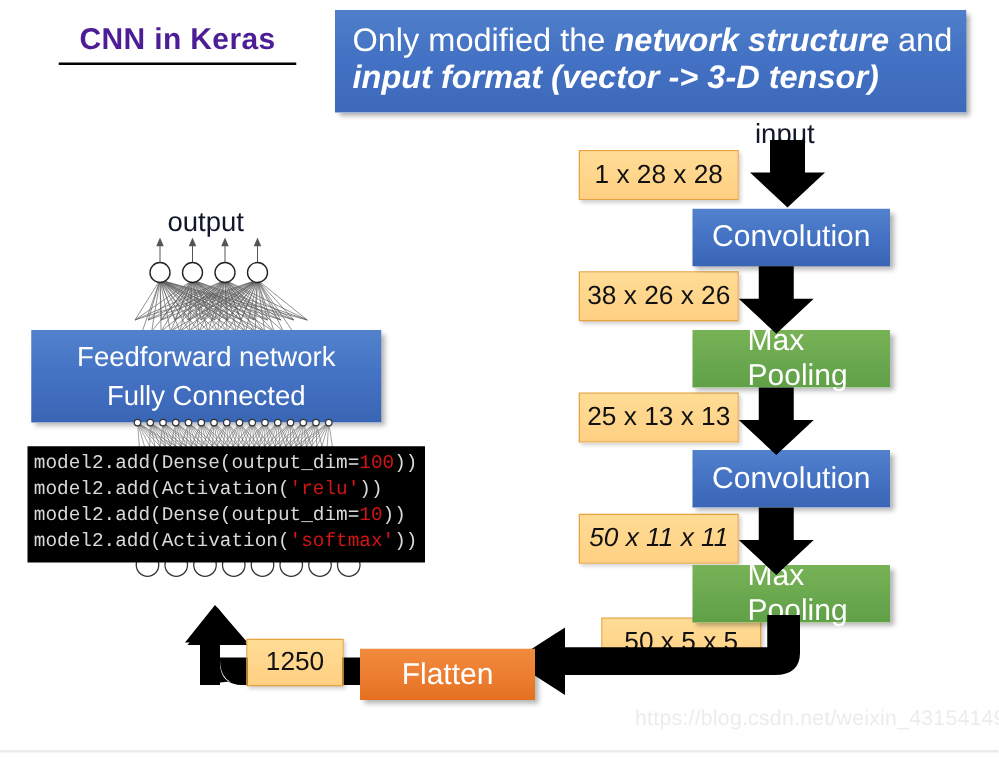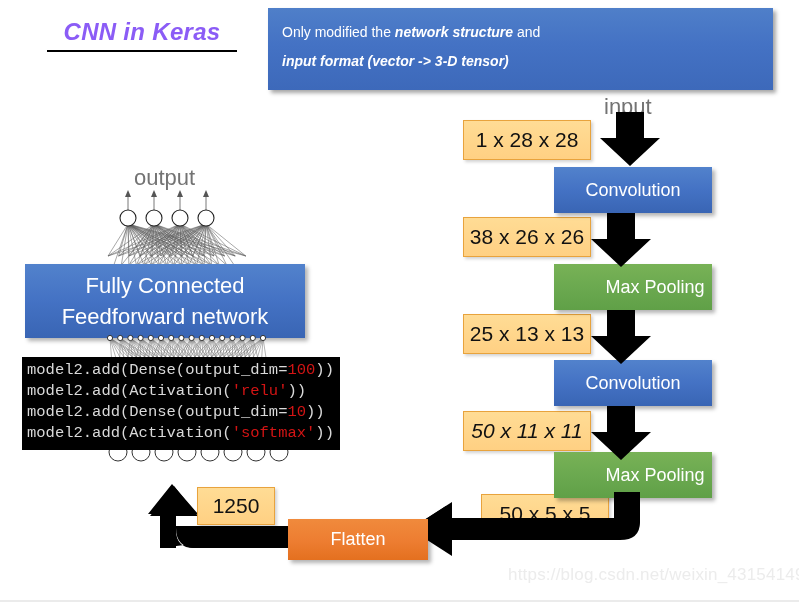--- a/index.html
+++ b/index.html
@@ -8,56 +8,56 @@
     background:#ffffff;
     font-family:"Liberation Sans", sans-serif;
     overflow:hidden;
     position:relative;
   }
   .stage{position:absolute;left:0;top:0;width:799px;height:606px;}
 
   
   #title{
     position:absolute;left:47px;top:18px;width:190px;
-    font-size:24px;font-weight:bold;font-style:italic;
-    color:#8b5cf6;text-align:center;
+    font-size:24px;font-weight:bold;
+    color:#4c1d95;text-align:center;
     border-bottom:2.5px solid #000;padding-bottom:4px;
     letter-spacing:.3px;
   }
 
   
   #banner{
     position:absolute;left:268px;top:8px;width:505px;height:82px;
     background:linear-gradient(180deg,#4f7fc9 0%,#4472c4 45%,#3d69ba 100%);
     box-shadow:3px 3px 4px rgba(0,0,0,.35);
-    color:#fff;font-size:14px;line-height:29px;
+    color:#fff;font-size:26px;line-height:29px;
     padding:10px 0 0 14px;box-sizing:border-box;
   }
   #banner b{font-style:italic;font-weight:bold;}
   .bl2{display:block;}
 
   
   .ybox{
     position:absolute;background:#ffd37f;border:1.5px solid #e8a33d;
     color:#111;font-size:21px;display:flex;align-items:center;
     justify-content:center;box-sizing:border-box;
     box-shadow:2px 2px 3px rgba(0,0,0,.18);
     background:linear-gradient(180deg,#ffdc95 0%,#ffd083 100%);
   }
   .pbox{
-    position:absolute;color:#fff;font-size:18px;
+    position:absolute;color:#fff;font-size:24px;
     display:flex;align-items:center;justify-content:center;
     box-sizing:border-box;box-shadow:3px 3px 4px rgba(0,0,0,.3);
   }
   .blue{background:linear-gradient(180deg,#5282cc 0%,#4472c4 50%,#3965b4 100%);}
   .green{background:linear-gradient(180deg,#78b256 0%,#6aa84f 55%,#60a047 100%);padding-left:44px;}
   .orange{background:linear-gradient(180deg,#f08a3c 0%,#ed7d31 55%,#e4701f 100%);}
 
   
-  .plainlabel{position:absolute;font-size:22px;color:#737373;}
+  .plainlabel{position:absolute;font-size:22px;color:#0f172a;}
 
   
   .darrow{position:absolute;}
 
   
   .code{
     position:absolute;background:#000;color:#d9d9d9;
     font-family:"Liberation Mono", monospace;
     font-size:15.5px;line-height:21px;white-space:pre;
     padding:3px 5px 4px 5px;box-sizing:border-box;letter-spacing:0px;
@@ -118,21 +118,21 @@
     <polygon points="44,10 44,64 2,37" fill="#000"></polygon>
   </svg>
 
   <svg style="position:absolute;left:148px;top:484px;" width="175" height="72">
     <path d="M 175 42 L 175 64 L 48 64 Q 28 64 28 44 L 28 30 L 50 30 L 24 0 L 0 30 L 12 30 L 12 44 Q 12 42 12 42 Z" fill="#000"></path>
     <path d="M 175 44 L 175 64 L 46 64 Q 28 64 28 46 L 28 32 L 12 32 L 12 46 Q 12 64 12 64 Z" fill="#000"></path>
     <polygon points="2,32 26,2 50,32" fill="#000"></polygon>
     <rect x="12" y="30" width="16" height="34" fill="#000"></rect>
   </svg>
 
-  <div class="ybox" style="left:197px;top:487px;width:78px;height:38px;">1250</div>
+  <div class="ybox" style="left:197px;top:511px;width:78px;height:38px;">1250</div>
 
   <div class="pbox orange" style="left:288px;top:519px;width:140px;height:41px;">Flatten</div>
 
 
   <div class="plainlabel" style="left:134px;top:165px;">output</div>
 
   <svg style="position:absolute;left:96px;top:190px;" width="180" height="118">
     <g stroke="#555" stroke-width="0.8" fill="none">
       <line x1="32" y1="20" x2="32" y2="4"></line>
         <polygon points="32,0 29,7 35,7" fill="#555" stroke="none"></polygon>
@@ -275,22 +275,22 @@
       </g>
     <g fill="#fff" stroke="#222" stroke-width="1.1">
       <circle cx="32" cy="28" r="8"></circle>
         <circle cx="58" cy="28" r="8"></circle>
       <circle cx="84" cy="28" r="8"></circle>
         <circle cx="110" cy="28" r="8"></circle>
     </g>
   </svg>
 
   <div class="pbox blue" style="left:25px;top:264px;width:280px;height:74px;flex-direction:column;line-height:31px;font-size:22px;">
+    <span>Feedforward network</span>
     <span>Fully Connected</span>
-    <span>Feedforward network</span>
   </div>
 
   <svg style="position:absolute;left:96px;top:330px;" width="190" height="140">
     <g id="nn-low-edges" stroke="#444" stroke-width="0.5" fill="none" opacity=".8">
         <line x1="14" y1="8" x2="22" y2="113"></line>
         <line x1="24.2" y1="8" x2="22" y2="113"></line>
         <line x1="34.4" y1="8" x2="22" y2="113"></line>
         <line x1="44.599999999999994" y1="8" x2="22" y2="113"></line>
         <line x1="54.8" y1="8" x2="22" y2="113"></line>
         <line x1="65" y1="8" x2="22" y2="113"></line>

